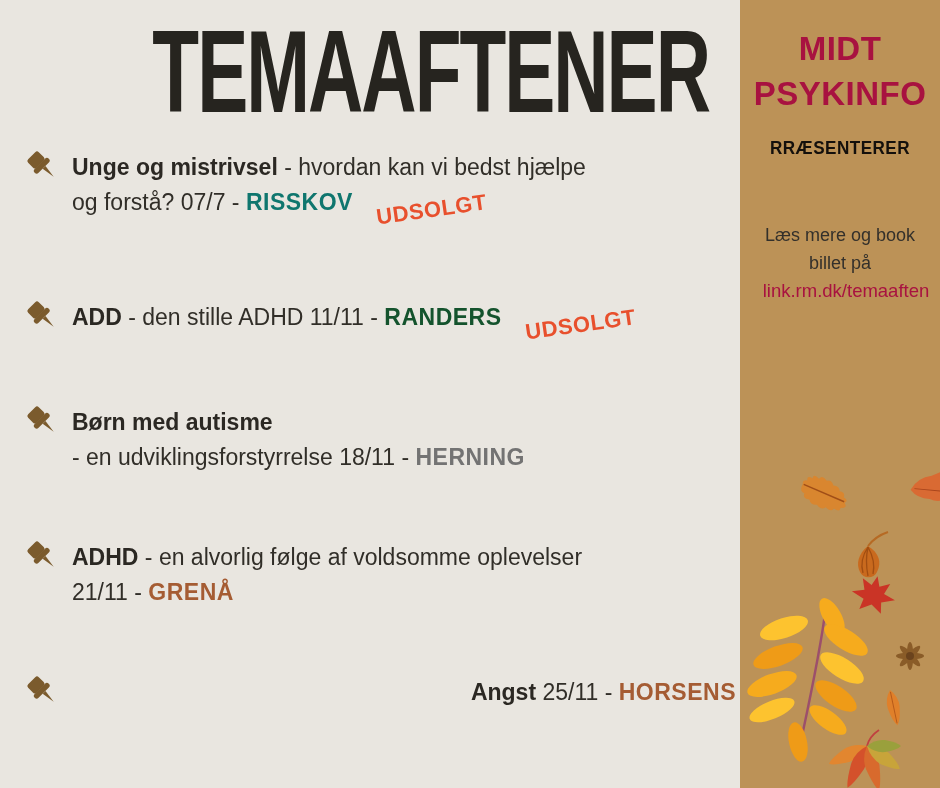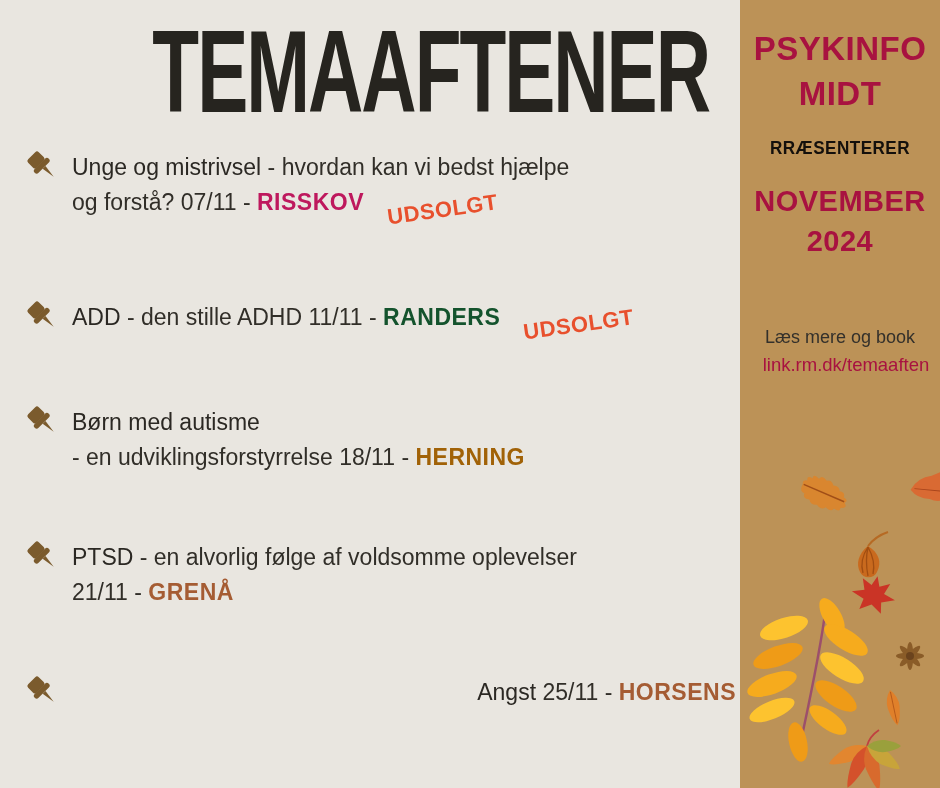--- a/index.html
+++ b/index.html
@@ -19,21 +19,21 @@
   .event-row { position:absolute; display:flex; align-items:flex-start; left:0; right:0; }
   .event-row:nth-of-type(1){ top:0; }
   .event-row:nth-of-type(2){ top:150px; }
   .event-row:nth-of-type(3){ top:255px; }
   .event-row:nth-of-type(4){ top:390px; }
   .event-row:nth-of-type(5){ top:525px;justify-content:space-between; }
 
   .pin { width:40px; flex:0 0 40px; margin-top:-2px; }
   .event-text { margin-left:8px; font-size:23px; line-height:35px; color:#312e28; }
   .event-line { white-space:nowrap; }
-  .seg-bold { font-weight:400; color:#2b2823; }
+  .seg-bold { font-weight:700; color:#2b2823; }
   .seg-normal { font-weight:400; color:#312e28; }
   .seg-location { font-weight:700; letter-spacing:.5px; }
   .soldout { display:inline-block; margin-left:22px; transform:rotate(-8deg) translateY(7px);
              color:#e8502d; font-weight:800; font-size:22px; letter-spacing:.5px; }
 
   
   .sidebar { position:absolute; left:740px; top:0; width:200px; height:788px;
              background:#bc9257; text-align:center; overflow:hidden; }
   .brand { margin-top:26px; font-size:33px; line-height:45px; font-weight:800;
            color:#a81240; letter-spacing:.5px; }
@@ -59,21 +59,21 @@
   <svg width="38" height="38" viewBox="0 0 38 38" aria-hidden="true">
     <g transform="rotate(-45 19 19)" fill="#7b5b2d">
       <rect x="11.5" y="3" width="15" height="12" rx="2.5"></rect>
       <rect x="9" y="14.5" width="20" height="5.5" rx="2.7"></rect>
       <path d="M17.5 20 L21.5 20 L19.6 33.5 Z"></path>
     </g>
   </svg>
 </span>
           <div class="event-text">
             <div class="event-line"><span class="seg-bold">Unge og mistrivsel</span><span class="seg-normal"> - hvordan kan vi bedst hjælpe</span></div>
-            <div class="event-line"><span class="seg-normal">og forstå? 07/11 - </span><span class="seg-location" style="color: #be185d;">RISSKOV</span><span class="soldout">UDSOLGT</span></div>
+            <div class="event-line"><span class="seg-normal">og forstå? 07/7 - </span><span class="seg-location" style="color: #0f766e;">RISSKOV</span><span class="soldout">UDSOLGT</span></div>
           </div>
         </div>
         <div class="event-row">
           <span class="pin">
   <svg width="38" height="38" viewBox="0 0 38 38" aria-hidden="true">
     <g transform="rotate(-45 19 19)" fill="#7b5b2d">
       <rect x="11.5" y="3" width="15" height="12" rx="2.5"></rect>
       <rect x="9" y="14.5" width="20" height="5.5" rx="2.7"></rect>
       <path d="M17.5 20 L21.5 20 L19.6 33.5 Z"></path>
     </g>
@@ -88,35 +88,35 @@
   <svg width="38" height="38" viewBox="0 0 38 38" aria-hidden="true">
     <g transform="rotate(-45 19 19)" fill="#7b5b2d">
       <rect x="11.5" y="3" width="15" height="12" rx="2.5"></rect>
       <rect x="9" y="14.5" width="20" height="5.5" rx="2.7"></rect>
       <path d="M17.5 20 L21.5 20 L19.6 33.5 Z"></path>
     </g>
   </svg>
 </span>
           <div class="event-text">
             <div class="event-line"><span class="seg-bold">Børn med autisme</span></div>
-            <div class="event-line"><span class="seg-normal">- en udviklingsforstyrrelse 18/11 - </span><span class="seg-location" style="color: #a16207;">HERNING</span></div>
-          </div>
-        </div>
-        <div class="event-row">
-          <span class="pin">
-  <svg width="38" height="38" viewBox="0 0 38 38" aria-hidden="true">
-    <g transform="rotate(-45 19 19)" fill="#7b5b2d">
-      <rect x="11.5" y="3" width="15" height="12" rx="2.5"></rect>
-      <rect x="9" y="14.5" width="20" height="5.5" rx="2.7"></rect>
-      <path d="M17.5 20 L21.5 20 L19.6 33.5 Z"></path>
-    </g>
-  </svg>
-</span>
-          <div class="event-text">
-            <div class="event-line"><span class="seg-bold">PTSD</span><span class="seg-normal"> - en alvorlig følge af voldsomme oplevelser</span></div>
+            <div class="event-line"><span class="seg-normal">- en udviklingsforstyrrelse 18/11 - </span><span class="seg-location" style="color: #737373;">HERNING</span></div>
+          </div>
+        </div>
+        <div class="event-row">
+          <span class="pin">
+  <svg width="38" height="38" viewBox="0 0 38 38" aria-hidden="true">
+    <g transform="rotate(-45 19 19)" fill="#7b5b2d">
+      <rect x="11.5" y="3" width="15" height="12" rx="2.5"></rect>
+      <rect x="9" y="14.5" width="20" height="5.5" rx="2.7"></rect>
+      <path d="M17.5 20 L21.5 20 L19.6 33.5 Z"></path>
+    </g>
+  </svg>
+</span>
+          <div class="event-text">
+            <div class="event-line"><span class="seg-bold">ADHD</span><span class="seg-normal"> - en alvorlig følge af voldsomme oplevelser</span></div>
             <div class="event-line"><span class="seg-normal">21/11 - </span><span class="seg-location" style="color: rgb(165, 92, 51);">GRENÅ</span></div>
           </div>
         </div>
         <div class="event-row">
           <span class="pin">
   <svg width="38" height="38" viewBox="0 0 38 38" aria-hidden="true">
     <g transform="rotate(-45 19 19)" fill="#7b5b2d">
       <rect x="11.5" y="3" width="15" height="12" rx="2.5"></rect>
       <rect x="9" y="14.5" width="20" height="5.5" rx="2.7"></rect>
       <path d="M17.5 20 L21.5 20 L19.6 33.5 Z"></path>
@@ -125,30 +125,27 @@
 </span>
           <div class="event-text">
             <div class="event-line"><span class="seg-bold">Angst</span><span class="seg-normal"> 25/11 - </span><span class="seg-location" style="color: rgb(165, 92, 51);">HORSENS</span></div>
           </div>
         </div>
       </div>
   </div>
 
   <div class="sidebar">
     <div class="brand">
+      <div>MIDT</div>
       <div>PSYKINFO</div>
-      <div>MIDT</div>
     </div>
     <div class="presents">RRÆSENTERER</div>
-    <div class="month">
-      <div>NOVEMBER</div>
-      <div>2024</div>
-    </div>
     <div class="bookinfo">
       <div>Læs mere og book</div>
+      <div>billet på</div>
     </div>
     <div class="booklink">link.rm.dk/temaaften</div>
 
     <svg class="leaves" width="200" height="788" viewBox="0 0 200 788">
 
       <g transform="translate(66,468) rotate(22)">
         <path fill="#d9862f" d="M3 16 Q1 12 6 11 Q3 6 10 7 Q9 2 16 5 Q18 0 24 4 Q28 1 32 6 Q38 4 40 9 Q46 8 46 13 Q52 14 49 18 Q54 22 47 24 Q48 29 41 27 Q40 32 33 29 Q30 34 24 30 Q18 33 15 28 Q8 30 8 24 Q2 24 3 16 Z"></path>
         <path stroke="#a04e17" stroke-width="1.4" fill="none" d="M4 16 L48 17"></path>
       </g>
 

